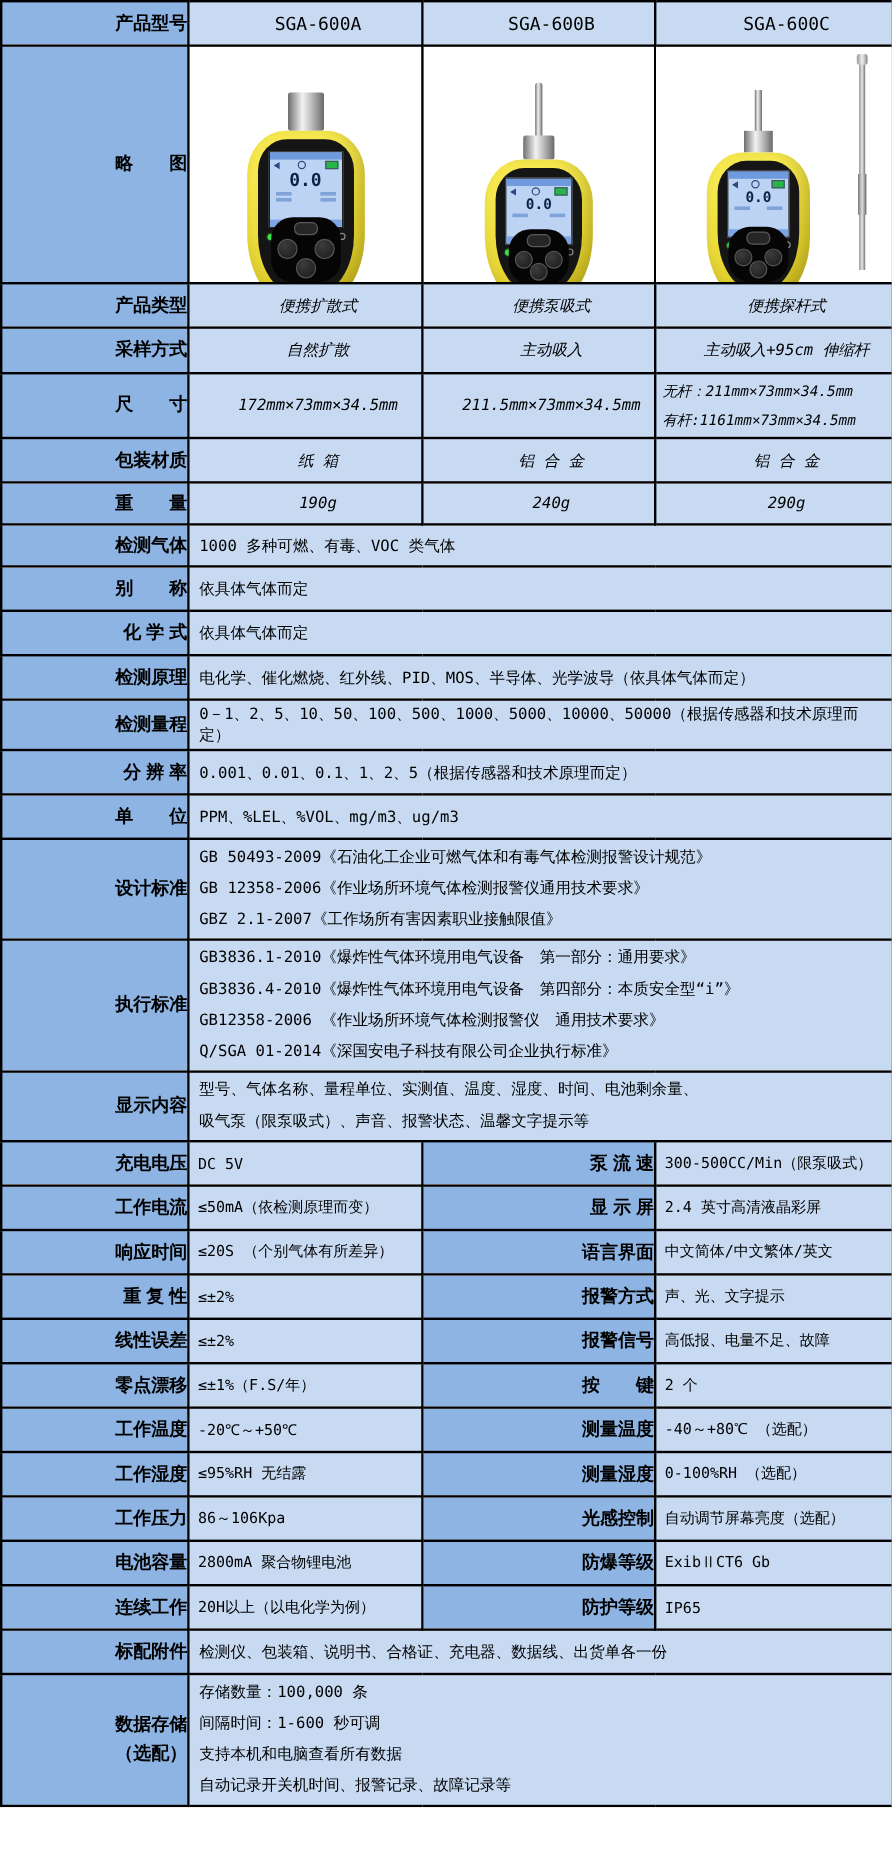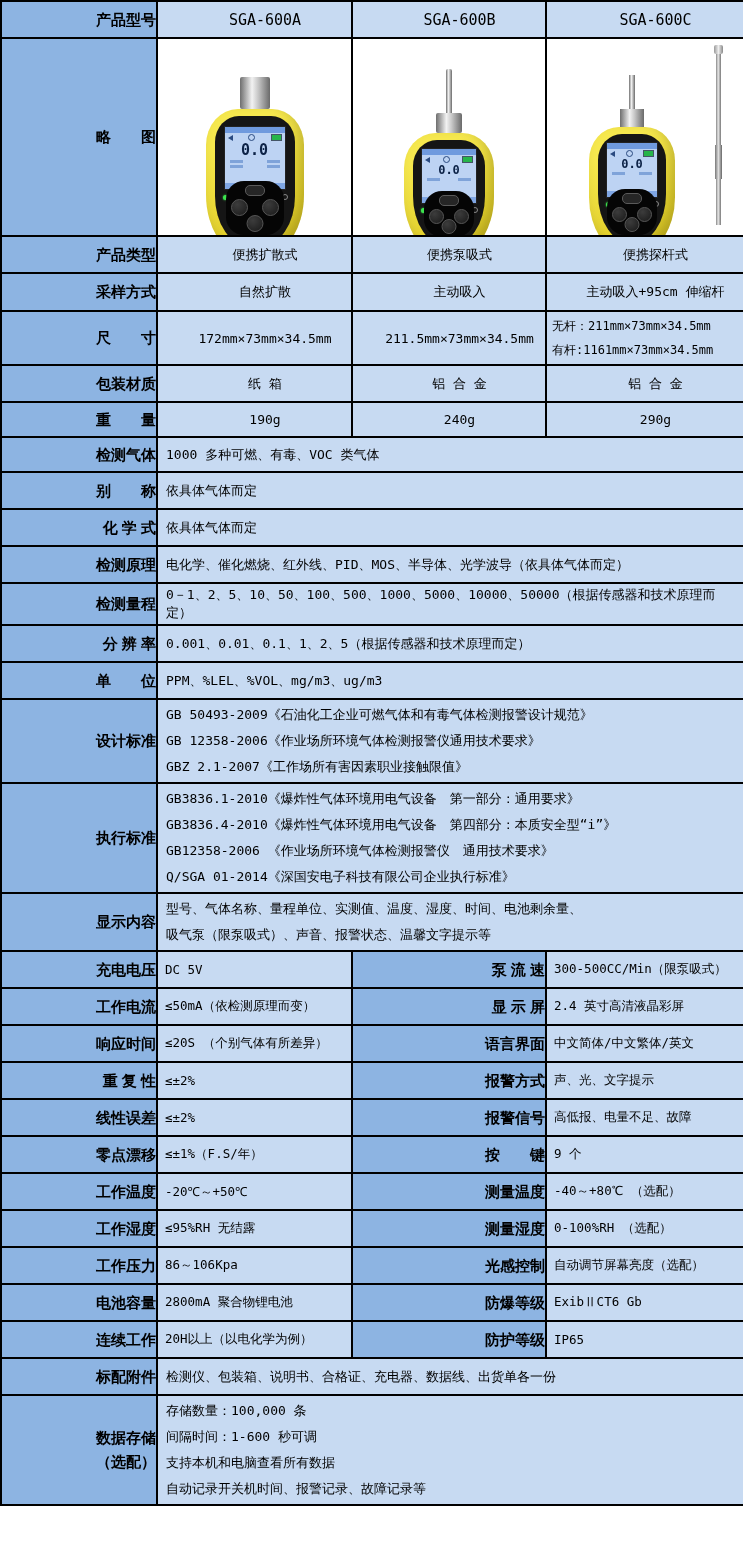--- a/index.html
+++ b/index.html
@@ -6,21 +6,21 @@
   body{width:743px;font-family:"Liberation Sans","DejaVu Sans",sans-serif;}
   table{border-collapse:collapse;table-layout:fixed;width:743px;}
   td{border:2px solid #000;overflow:hidden;vertical-align:middle;padding:0;}
   .h35{height:35px}.h37{height:37px}.h38{height:38px}.h50{height:50px}
   .h56{height:41px}.h80{height:80px}.h99{height:99px}.h100{height:100px}.h198{height:198px}
   .lbl{background:#8DB4E2;text-align:right;font-weight:bold;font-size:15px;color:#000;
        white-space:pre-line;line-height:1.6;}
   .hv,.cv,.fv,.tv{background:#C7DAF2;color:#000;
        font-family:"DejaVu Sans Mono","Liberation Mono",monospace;padding-left:21px;}
   .hv{text-align:center;font-size:15px;}
-  .cv{text-align:center;font-size:13px;}
+  .cv{text-align:center;font-size:13px;font-style:italic;}
   .fv{text-align:left;font-size:13px;padding:2px 8px;}
   .tv{text-align:left;font-size:12.5px;padding:2px 7px;}
   .pre{white-space:pre-line;line-height:2;}
   .tight{font-size:12px;text-align:left;padding:2px 5px;white-space:pre-line;line-height:2;}
   .imgcell{background:#fff;position:relative;}
 
   
   .device{position:relative;width:130px;height:140px;margin:0 auto;}
   .cell-c .device{margin:0 0 0 20px;}
   .cap,.probe{position:absolute;left:50%;transform:translateX(-50%);
@@ -318,21 +318,21 @@
   <tr class="h37">
     <td class="lbl">线性误差</td>
     <td class="tv">≤±2%</td>
     <td class="lbl">报警信号</td>
     <td class="tv">高低报、电量不足、故障</td>
   </tr>
   <tr class="h37">
     <td class="lbl">零点漂移</td>
     <td class="tv">≤±1%（F.S/年）</td>
     <td class="lbl">按　　键</td>
-    <td class="tv">9 个</td>
+    <td class="tv">2 个</td>
   </tr>
   <tr class="h37">
     <td class="lbl">工作温度</td>
     <td class="tv">-20℃～+50℃</td>
     <td class="lbl">测量温度</td>
     <td class="tv">-40～+80℃ （选配）</td>
   </tr>
   <tr class="h37">
     <td class="lbl">工作湿度</td>
     <td class="tv">≤95%RH 无结露</td>

